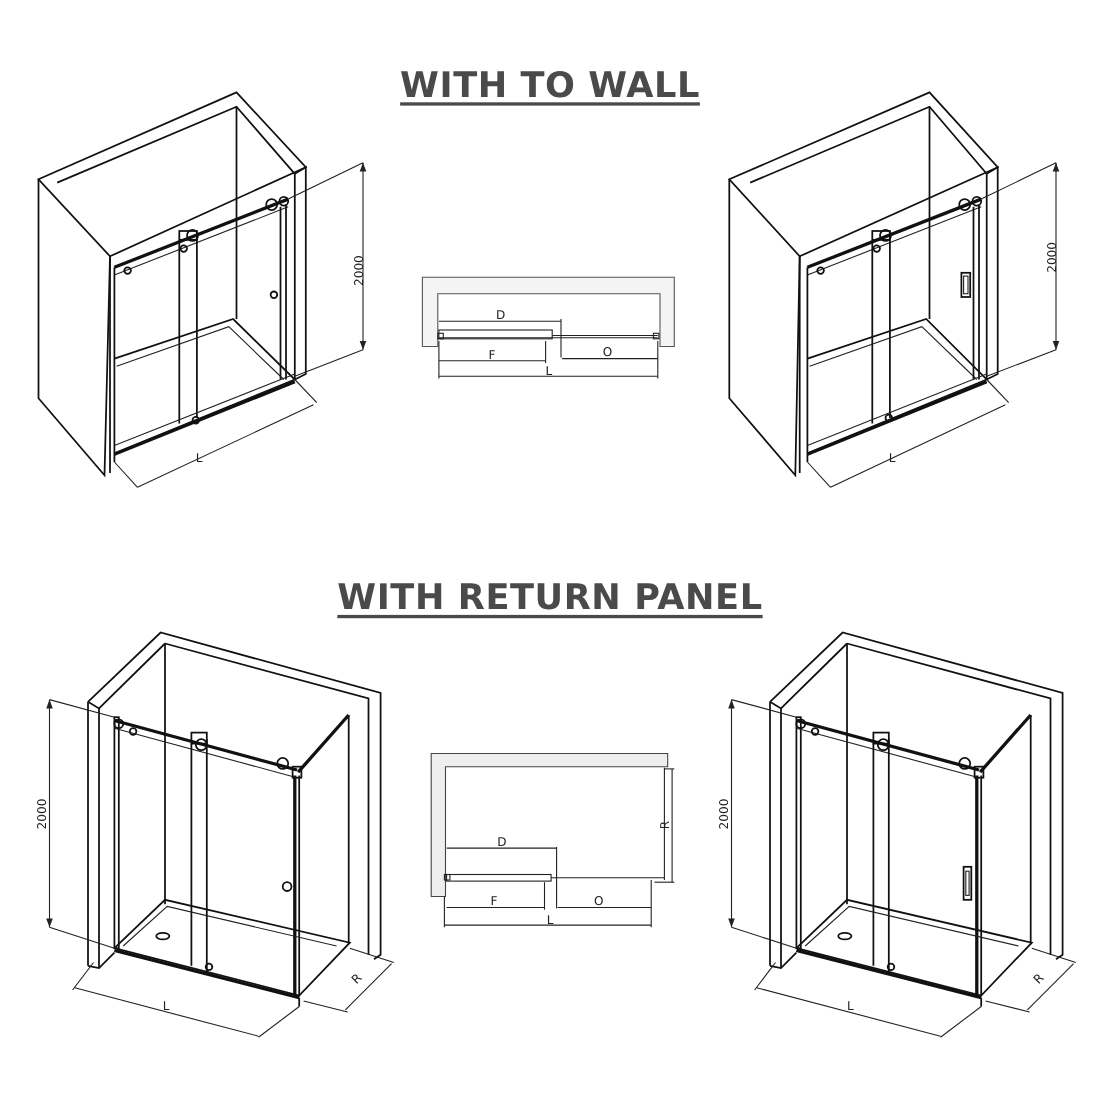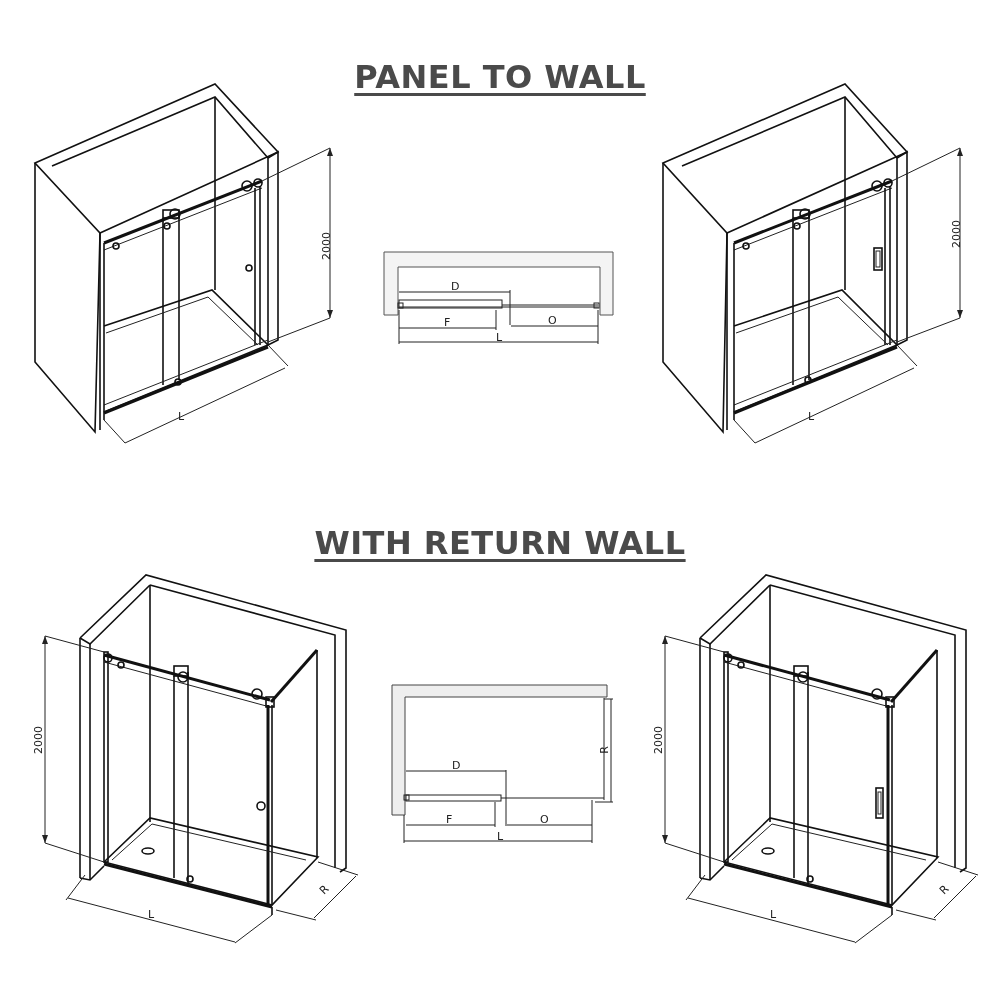--- a/index.html
+++ b/index.html
@@ -12,22 +12,22 @@
   .thin{stroke:#222;fill:none;stroke-width:1;}
   .thk{stroke:#111;fill:none;stroke-width:3;}
   .dim{stroke:#222;fill:none;stroke-width:1;}
   .lbl{font-family:"DejaVu Sans",sans-serif;font-size:11px;fill:#222;}
   .wall{fill:#f4f4f4;stroke:#555;stroke-width:1;}
   .wall2{fill:#eee;stroke:#444;stroke-width:1;}
 </style>
 </head>
 <body>
 
-<div id="h1" class="heading">PANEL TO WALL</div>
-<div id="h2" class="heading">WITH RETURN WALL</div>
+<div id="h1" class="heading">WITH TO WALL</div>
+<div id="h2" class="heading">WITH RETURN PANEL</div>
 
 <svg width="1000" height="1000" viewBox="0 0 1000 1000">
 
   <g>
 
     <polygon class="ln" points="35,163 215,84 278,152 100,233"></polygon>
     <polyline class="ln" points="52,166 215,97 268,158"></polyline>
     <polyline class="ln" points="35,163 35,362 95,432 100,233"></polyline>
     <line class="ln" x1="100" y1="233" x2="100" y2="430"></line>
     <line class="ln" x1="215" y1="97" x2="215" y2="290"></line>

